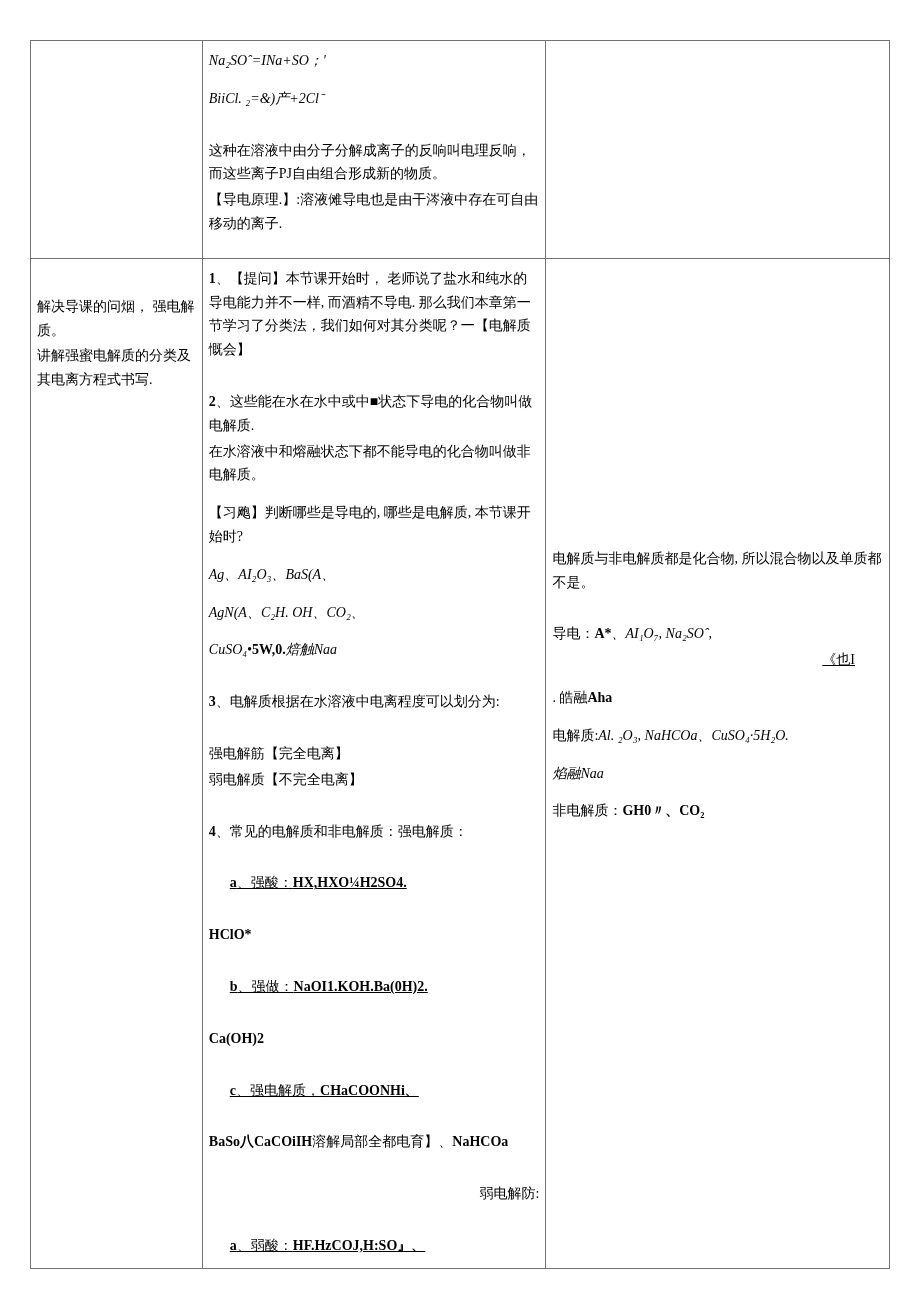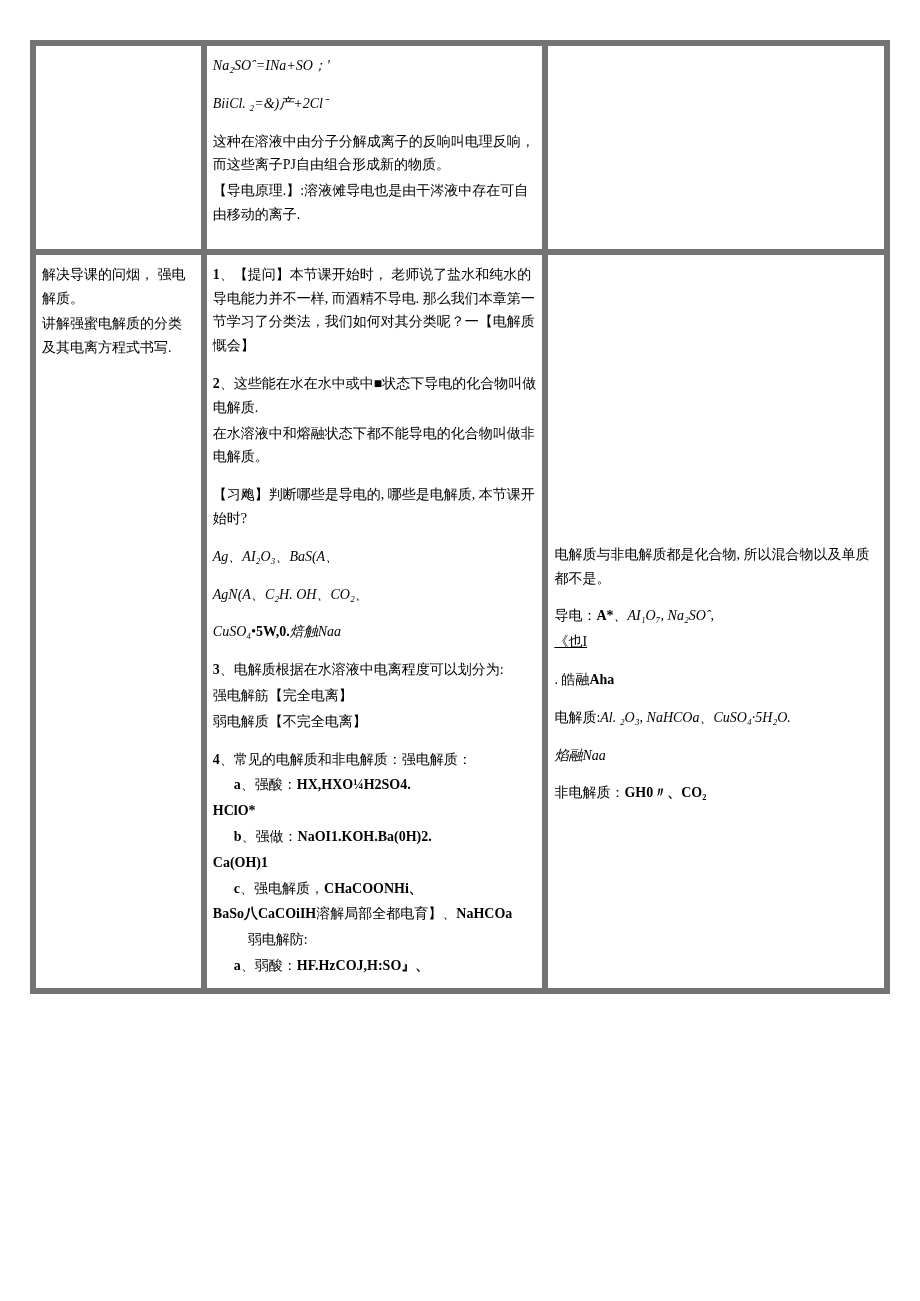--- a/index.html
+++ b/index.html
@@ -10,35 +10,35 @@
     line-height: 1.7;
     color: #000;
     background: #fff;
   }
   table {
     border-collapse: collapse;
     width: 100%;
     table-layout: fixed;
   }
   td {
-    border: 6px solid #737373;
+    border: 1px solid #737373;
     vertical-align: top;
     padding: 8px 6px;
     word-wrap: break-word;
   }
   .col1 { width: 20%; }
   .col2 { width: 40%; }
   .col3 { width: 40%; }
   p { margin: 0 0 14px 0; }
   .italic { font-style: italic; }
   .bold { font-weight: bold; }
-  .indent { padding-left: 1.5em; }
-  .indent2 { padding-left: 2.5em; }
-  .nm { margin-bottom: 2px; }
-  .ralign { padding-right: 2em; text-decoration: underline; }
+  .indent { padding-left: 1.5em; text-decoration: underline; }
+  .indent2 { padding-left: 2.5em; text-align: right; }
+  .nm { margin-bottom: 2px; margin-top: 28px; }
+  .ralign { text-align: right; padding-right: 2em; text-decoration: underline; }
 </style>
 </head>
 <body>
 
 <table>
   <colgroup>
     <col class="col1">
     <col class="col2">
     <col class="col3">
   </colgroup>
@@ -66,21 +66,21 @@
       <p class="italic">Ag、AI₂O₃、BaS(A、</p>
       <p class="italic">AgN(A、C₂H. OH、CO₂、</p>
       <p><span class="italic">CuSO₄•</span><span class="bold">5W,0.</span><span class="italic">焙触Naa</span></p>
       <p class="nm"><span class="bold">3</span><span>、电解质根据在水溶液中电离程度可以划分为:</span></p>
       <p class="nm">强电解筋【完全电离】</p>
       <p>弱电解质【不完全电离】</p>
       <p class="nm"><span class="bold">4</span><span>、常见的电解质和非电解质：强电解质：</span></p>
       <p class="nm indent"><span class="bold">a</span><span>、强酸：</span><span class="bold">HX,HXO¼H2SO4.</span></p>
       <p class="nm bold">HClO*</p>
       <p class="nm indent"><span class="bold">b</span><span>、强做：</span><span class="bold">NaOI1.KOH.Ba(0H)2.</span></p>
-      <p class="nm bold">Ca(OH)1</p>
+      <p class="nm bold">Ca(OH)2</p>
       <p class="nm indent"><span class="bold">c</span><span>、强电解质，</span><span class="bold">CHaCOONHi、</span></p>
       <p class="nm"><span class="bold">BaSo八CaCOiIH</span><span>溶解局部全都电育】、</span><span class="bold">NaHCOa</span></p>
       <p class="nm indent2">弱电解防:</p>
       <p class="nm indent"><span class="bold">a</span><span>、弱酸：</span><span class="bold">HF.HzCOJ,H:SO』、</span></p>
     </td>
     <td>
       <div style="height:280px"></div>
       <p>电解质与非电解质都是化合物, 所以混合物以及单质都不是。</p>
       <p class="nm"><span>导电：</span><span class="bold">A*</span><span class="italic">、AI₁O₇, Na₂SOˆ,</span></p>
       <p class="ralign"><span>《也I</span></p>

